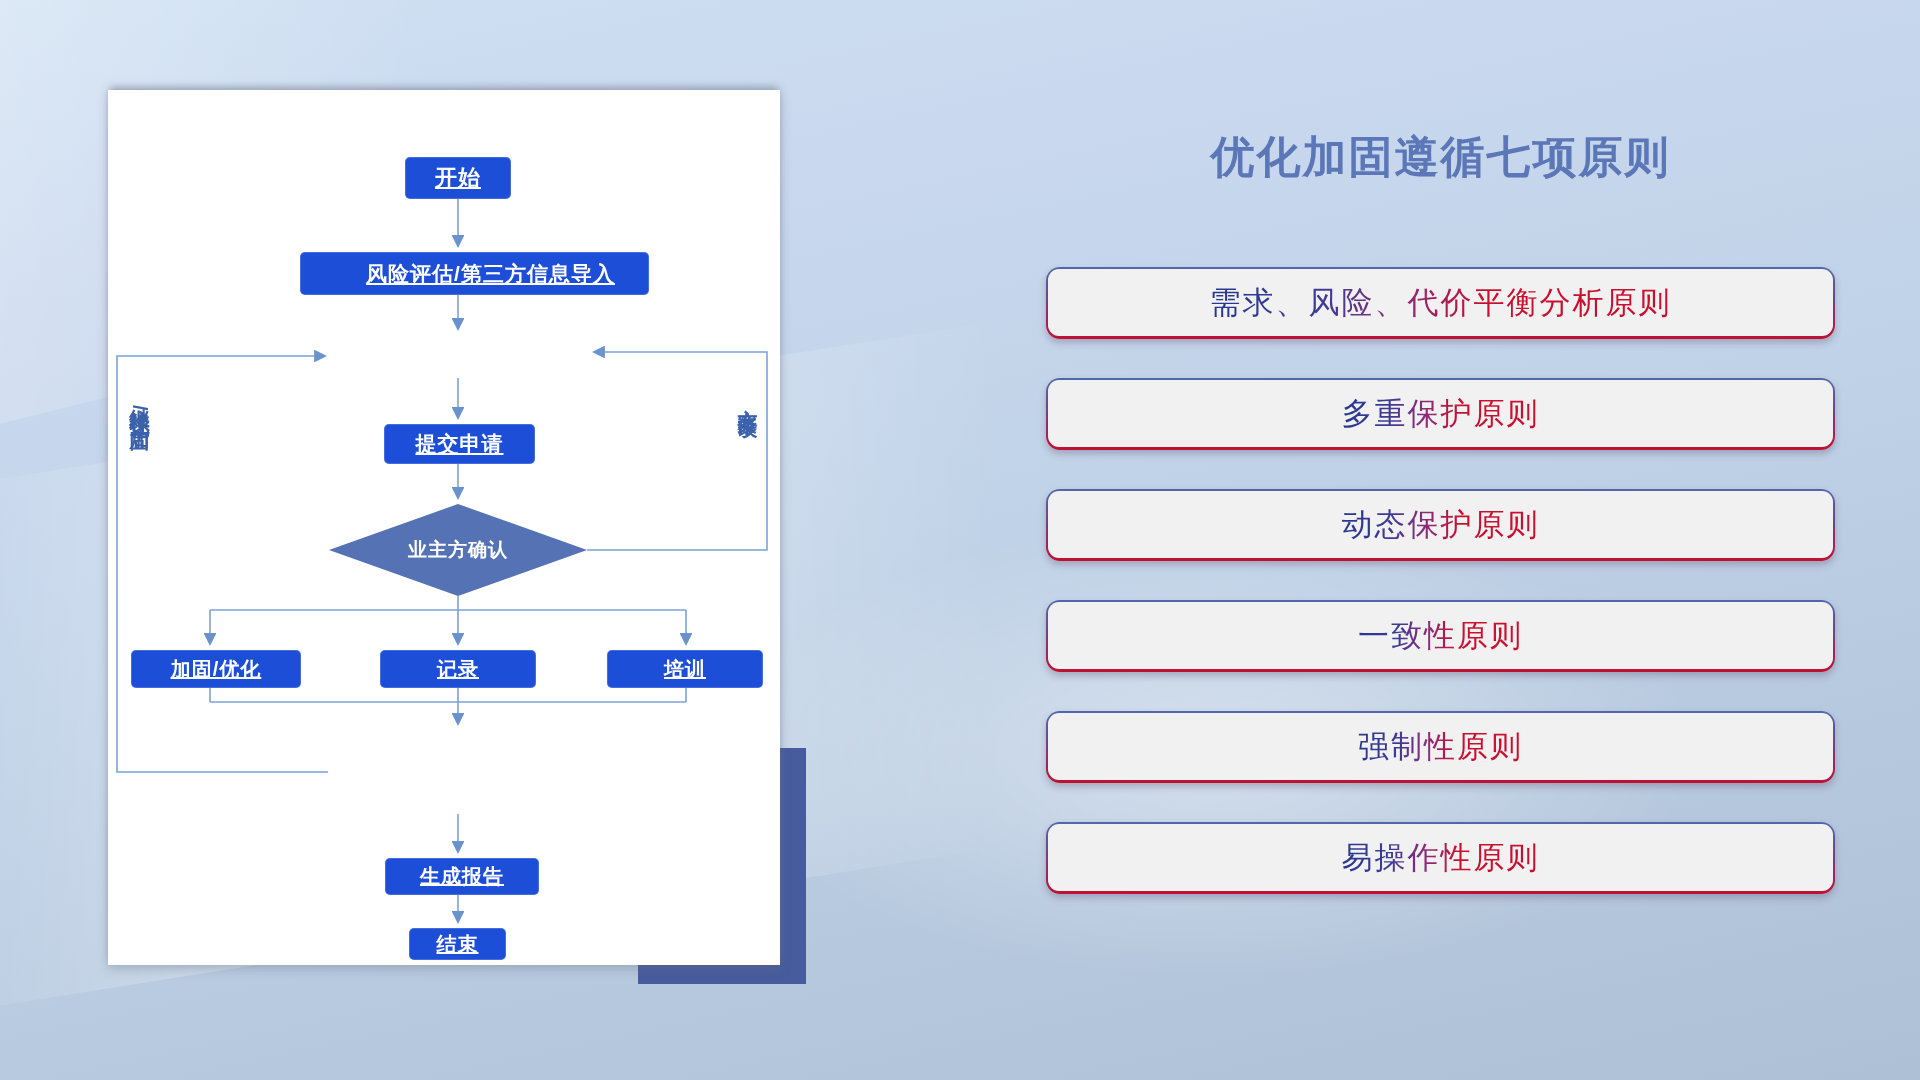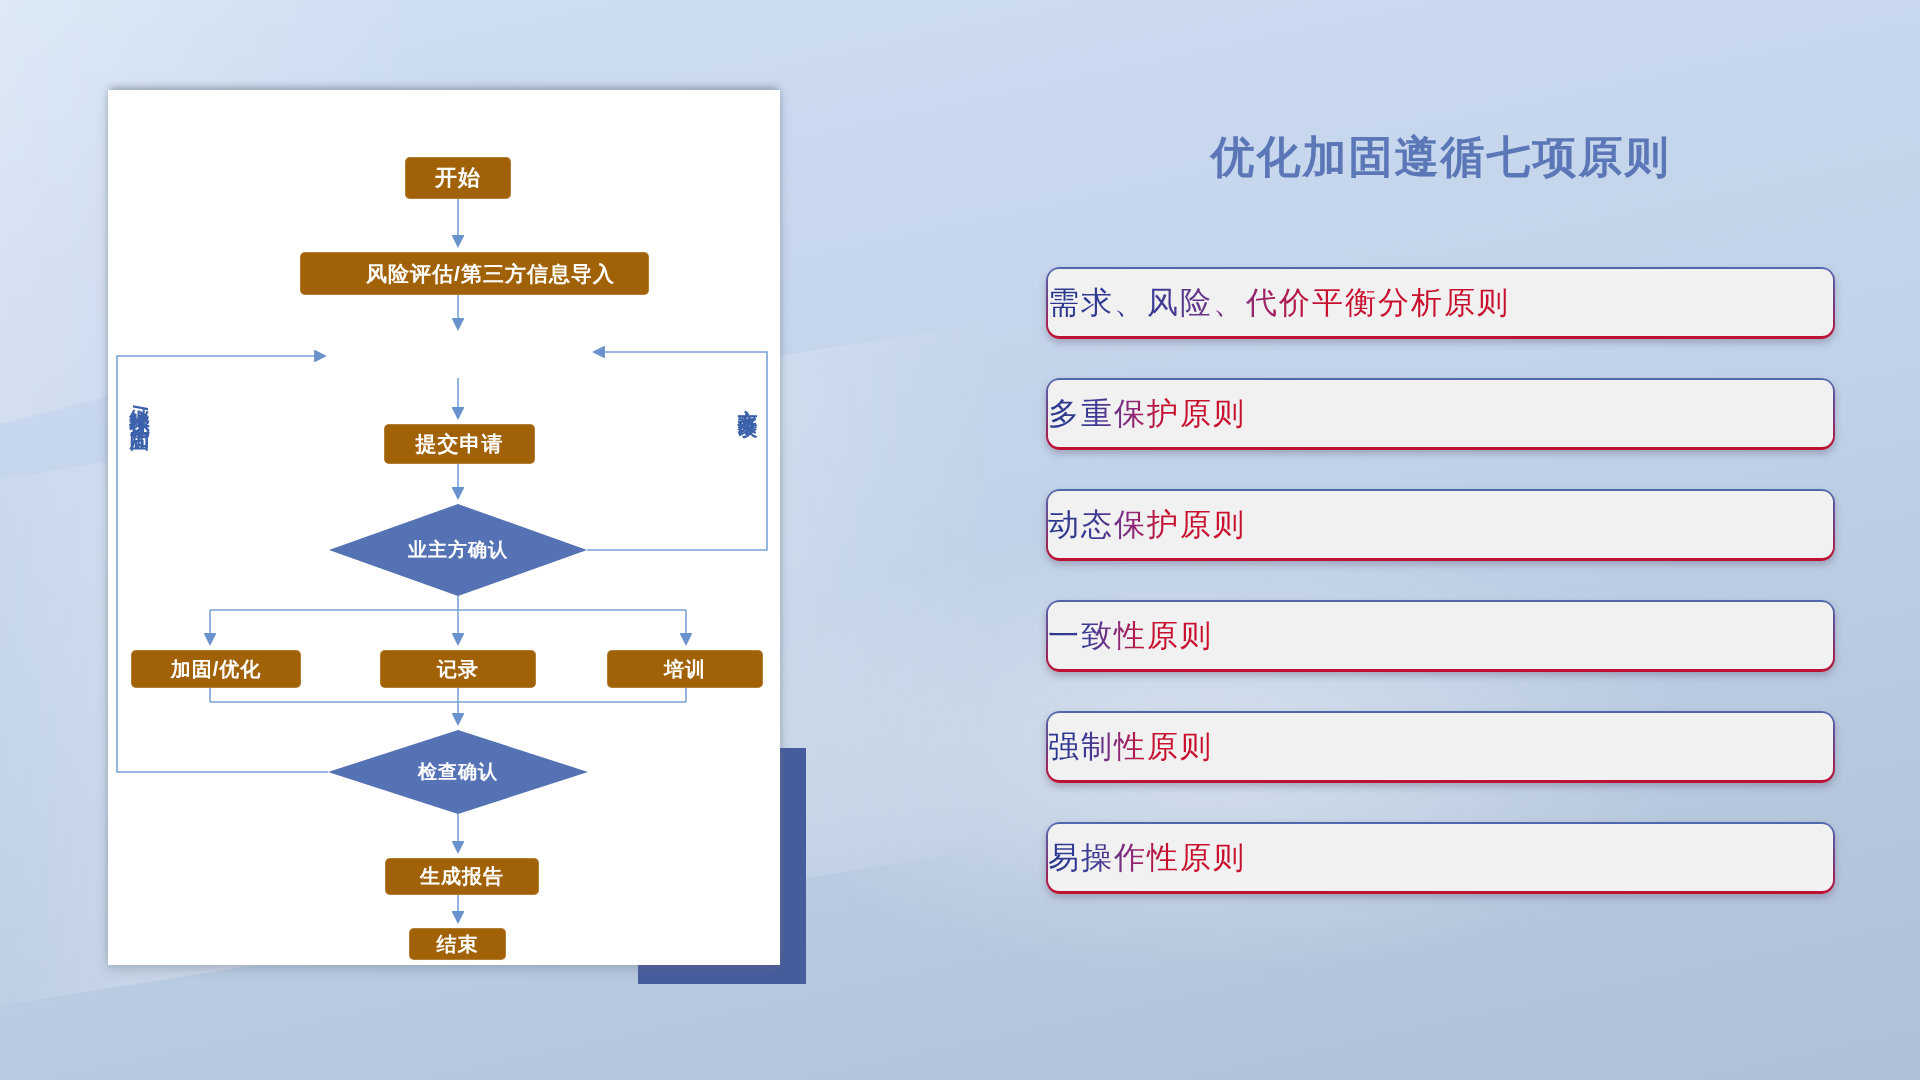--- a/index.html
+++ b/index.html
@@ -17,23 +17,23 @@
       background:linear-gradient(115deg,rgba(255,255,255,.35),rgba(255,255,255,0) 70%);}
 
   
   .shadow-rect{position:absolute;left:638px;top:748px;width:168px;height:236px;background:#475c9d;}
 
   
   .card{position:absolute;left:108px;top:90px;width:672px;height:875px;background:#ffffff;
         box-shadow:0 -5px 7px -2px rgba(115,125,142,.55),0 4px 10px rgba(100,110,130,.35);}
   .connectors{position:absolute;left:0;top:0;pointer-events:none;}
 
-  .fnode{position:absolute;background:#a16207;color:#fff;font-weight:bold;
+  .fnode{position:absolute;background:#1d4ed8;color:#fff;font-weight:bold;
          display:flex;align-items:center;justify-content:center;border-radius:5px;
-         font-size:21px;letter-spacing:1px;box-shadow:inset 0 0 0 1px rgba(255,255,255,.18);}
+         font-size:21px;letter-spacing:1px;box-shadow:inset 0 0 0 1px rgba(255,255,255,.18);text-decoration:underline;}
   .fdiamond{position:absolute;background:#5572b5;color:#fff;font-weight:bold;
          display:flex;align-items:center;justify-content:center;font-size:19px;letter-spacing:1px;
          clip-path:polygon(50% 0,100% 50%,50% 100%,0 50%);}
   .n-start {left:297px;top:67px; width:106px;height:42px;font-size:22px;}
   .n-risk  {left:192px;top:162px;width:317px;height:43px;padding-left:32px;}
   .n-plan  {left:223px;top:245px;width:257px;height:43px;}
   .n-submit{left:276px;top:334px;width:151px;height:40px;}
   .n-owner {left:221px;top:414px;width:258px;height:92px;}
   .n-harden{left:23px; top:560px;width:170px;height:38px;font-size:20px;}
   .n-record{left:272px;top:560px;width:156px;height:38px;font-size:20px;}
@@ -49,21 +49,21 @@
 
   
   .panel{position:absolute;left:1046px;top:16px;width:789px;}
   .panel-title{margin:112px 0 0;text-align:center;font-size:44px;font-weight:bold;
                color:#5b77b7;letter-spacing:2px;}
   .plist{margin-top:80px;display:flex;flex-direction:column;gap:39px;}
   .pbox{height:72px;border-radius:14px;padding:2px 2px 3px;box-sizing:border-box;
         background:linear-gradient(180deg,#5068ae 0%,#7a3a7e 55%,#c11030 100%);
         box-shadow:0 4px 7px rgba(85,60,95,.30);}
   .pinner{height:100%;background:#f1f1f2;border-radius:11px;
-          display:flex;align-items:center;}
+          display:flex;align-items:center;justify-content:center;}
   .ptext{font-size:31px;letter-spacing:2px;color:#b5122c;}
   @supports ((-webkit-background-clip:text) or (background-clip:text)){
     .ptext{background:linear-gradient(90deg,#27378d 0%,#3d3b94 24%,#8c2a78 42%,#c8102e 60%,#c8102e 100%);
            -webkit-background-clip:text;background-clip:text;
            color:transparent;-webkit-text-fill-color:transparent;}
   }
 </style>
 </head>
 <body>
 
@@ -109,21 +109,20 @@
       </g>
     </svg>
 
     <div class="fnode n-start">开始</div>
     <div class="fnode n-risk">风险评估/第三方信息导入</div>
     <div class="fnode n-submit">提交申请</div>
     <div class="fdiamond n-owner">业主方确认</div>
     <div class="fnode n-harden">加固/优化</div>
     <div class="fnode n-record">记录</div>
     <div class="fnode n-train">培训</div>
-    <div class="fdiamond n-check">检查确认</div>
     <div class="fnode n-report">生成报告</div>
     <div class="fnode n-end">结束</div>
 
     <div class="vlabel vlabel-left">继续优化/加固</div>
     <div class="vlabel vlabel-right">方案修改</div>
   </div>
 
   <div class="panel">
     <h1 class="panel-title">优化加固遵循七项原则</h1>
     <div class="plist">

